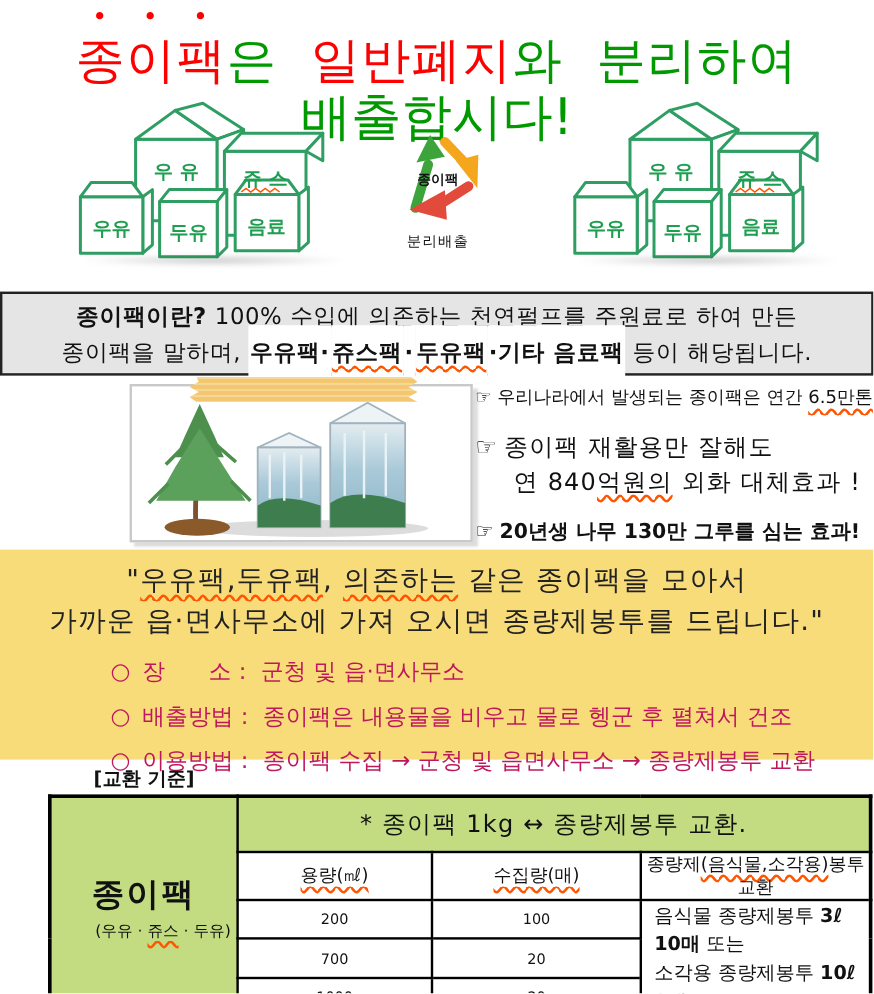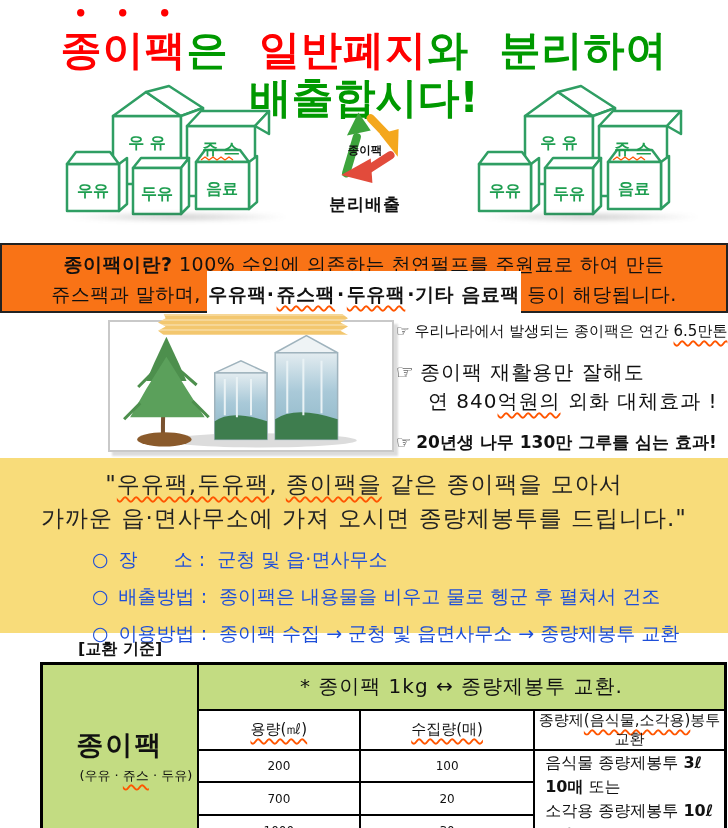--- a/index.html
+++ b/index.html
@@ -2,44 +2,44 @@
 <html><head>
 <meta charset="utf-8">
 <style>
   * { margin:0; padding:0; box-sizing:border-box; }
   html,body { background:#ffffff; }
   .poster { position:relative; width:728px; height:828px; background:#ffffff;
             font-family:"DejaVu Sans", sans-serif; color:#111; overflow:hidden; }
 
   
   .title { position:absolute; top:2px; left:0; width:100%; text-align:center;
-           font-weight:bold; line-height:1.15; }
+           font-weight:normal; line-height:1.15; }
   .t1 { font-size:41px; letter-spacing:1px; white-space:pre; }
   .t2 { font-size:42px; }
   .red   { color:#ff0000; }
   .green { color:#009900; }
   .dots { -webkit-text-emphasis:filled dot #ff0000; text-emphasis:filled dot #ff0000;
           -webkit-text-emphasis-position:over; text-emphasis-position:over right; }
 
   
   .cartons { position:absolute; width:252px; height:138px; top:84px; }
   .cartons.left  { left:52px; }
   .cartons.right { left:464px; }
   .carton-shadow { position:absolute; top:212px; width:224px; height:10px;
     background:radial-gradient(ellipse at center, rgba(60,60,60,.28), transparent 70%);
     filter:blur(2px); }
   .carton-shadow.left { left:66px; } .carton-shadow.right { left:478px; }
 
   .logo { position:absolute; left:304px; top:106px; width:122px; text-align:center; }
   .logo svg { width:104px; height:82px; }
-  .logo-caption { font-size:17px; font-weight:bold; letter-spacing:1px; margin-top:1px; }
+  .logo-caption { font-size:12px; font-weight:normal; letter-spacing:1px; margin-top:1px; }
 
   
   .info { position:absolute; top:243px; left:0; width:728px; height:70px;
-          background:#f97316; border:2px solid #222; text-align:center;
+          background:#e5e5e5; border:2px solid #222; text-align:center;
           font-size:19px; line-height:30px; padding-top:4px; letter-spacing:.5px; }
   .info .bold { font-weight:bold; }
   .hl { background:#ffffff; font-weight:bold; padding:12px 1px; }
   .sp { text-decoration-line:underline; text-decoration-style:wavy;
         text-decoration-color:#ff5500; text-decoration-thickness:2px;
         text-underline-offset:4px; }
 
   
   .pic { position:absolute; left:108px; top:320px; width:286px; height:132px;
          background:#fff; border:2px solid #c9c9c9;
@@ -55,21 +55,21 @@
   .fact2 { font-size:20px; margin-top:17px; line-height:1.45; letter-spacing:1px; }
   .fact2 .l2 { padding-left:32px; }
   .fact3 { font-size:17px; font-weight:bold; margin-top:15px; }
   .pointer { margin-right:5px; }
 
   
   .quote { position:absolute; top:458px; left:0; width:728px; height:175px;
            background:#f8dc7a; padding-top:9px; }
   .qline { text-align:center; font-size:23px; letter-spacing:1px; line-height:34px; color:#222; }
   .qitems { margin-top:12px; }
-  .qitem { font-size:19px; padding-left:92px; margin-top:11px; white-space:pre; color:#1d4ed8; }
+  .qitem { font-size:19px; padding-left:92px; margin-top:11px; white-space:pre; color:#be185d; }
   .qitem .bullet { margin-right:10px; }
   .qitem .qtext  { margin-left:12px; }
 
   
   .caption { position:absolute; left:62px; top:639px; font-size:16px; font-weight:bold;margin-left:16px; }
   .xtable { position:absolute; left:40px; top:662px; width:687px;
             border-collapse:collapse; border:3px solid #000; }
   .xtable td, .xtable th { border:2px solid #000; background:#fff; }
   .cell-left { background:#c3dc82 !important; width:156px; text-align:center; vertical-align:middle; }
   .lt-title { font-size:27px; font-weight:bold; letter-spacing:2px; }
@@ -143,21 +143,21 @@
       <polygon points="73,34 95,62 96,28" fill="#f4a71d"></polygon>
       <path d="M86,60 L58,78" stroke="#e24b3b" stroke-width="10" stroke-linecap="round" fill="none"></path>
       <polygon points="62,64 26,84 64,94" fill="#e24b3b"></polygon>
       <text x="55" y="58" text-anchor="middle" font-size="14" font-weight="bold" fill="#111" font-family="DejaVu Sans, sans-serif">종이팩</text>
     </svg>
     <div class="logo-caption">분리배출</div>
   </div>
 
   <div class="info">
     <div><span class="bold">종이팩이란?</span><span> 100% 수입에 의존하는 천연펄프를 주원료로 하여 만든</span></div>
-    <div><span>쥬스팩과 말하며, </span><span class="hl">우유팩·</span><span class="hl sp">쥬스팩</span><span class="hl">·</span><span class="hl sp">두유팩</span><span class="hl">·기타 음료팩</span><span> 등이 해당됩니다.</span></div>
+    <div><span>종이팩을 말하며, </span><span class="hl">우유팩·</span><span class="hl sp">쥬스팩</span><span class="hl">·</span><span class="hl sp">두유팩</span><span class="hl">·기타 음료팩</span><span> 등이 해당됩니다.</span></div>
   </div>
 
   <div class="pic">
     <svg viewBox="0 0 280 126">
       <defs>
         <linearGradient id="cartonBlue" x1="0" y1="0" x2="0" y2="1">
           <stop offset="0" stop-color="#e3ecf0"></stop>
           <stop offset="0.45" stop-color="#a9c9d8"></stop>
           <stop offset="1" stop-color="#8db6c7"></stop>
         </linearGradient>
@@ -186,21 +186,21 @@
   <div class="facts">
     <div class="fact1"><span class="pointer">☞</span><span>우리나라에서 발생되는 종이팩은 연간 </span><span class="sp">6.5만톤</span></div>
     <div class="fact2">
       <div><span class="pointer">☞</span><span>종이팩 재활용만 잘해도</span></div>
       <div class="l2"><span>연 840</span><span class="sp">억원의</span><span> 외화 대체효과 !</span></div>
     </div>
     <div class="fact3"><span class="pointer">☞</span><span>20년생 나무 130만 그루를 심는 효과!</span></div>
   </div>
 
   <div class="quote">
-    <div class="qline"><span>"</span><span class="sp">우유팩,두유팩</span><span>, </span><span class="sp">종이팩을</span><span> 같은 종이팩을 모아서</span></div>
+    <div class="qline"><span>"</span><span class="sp">우유팩,두유팩</span><span>, </span><span class="sp">의존하는</span><span> 같은 종이팩을 모아서</span></div>
     <div class="qline">가까운 읍·면사무소에 가져 오시면 종량제봉투를 드립니다."</div>
     <div class="qitems">
       <div class="qitem"><span class="bullet">○</span><span>장      소 :</span><span class="qtext">군청 및 읍·면사무소</span></div>
       <div class="qitem"><span class="bullet">○</span><span>배출방법 :</span><span class="qtext">종이팩은 내용물을 비우고 물로 헹군 후 펼쳐서 건조</span></div>
       <div class="qitem"><span class="bullet">○</span><span>이용방법 :</span><span class="qtext">종이팩 수집 → 군청 및 읍면사무소 → 종량제봉투 교환</span></div>
     </div>
   </div>
 
   <div class="caption">[교환 기준]</div>
 

